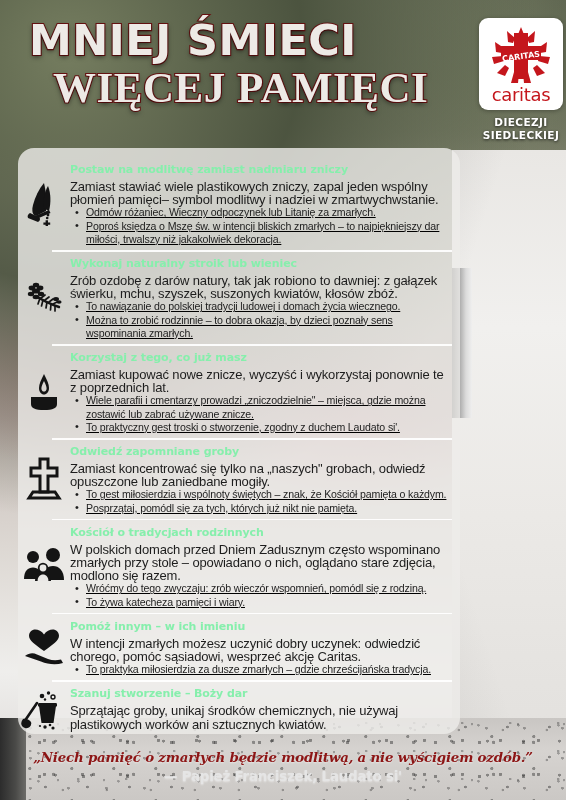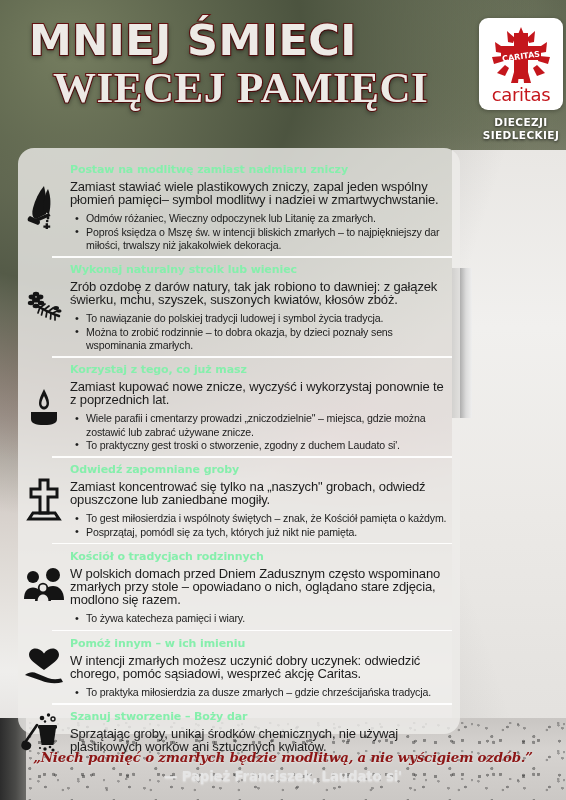--- a/index.html
+++ b/index.html
@@ -192,21 +192,22 @@
     letter-spacing: -0.1px;
   }
   .sec-lead {
     font-size: 13px;
     line-height: 13.2px;
     color: #1d1d1d;
     letter-spacing: -0.15px;
   }
   .sec-list {
     list-style: none;
-    margin-top: 6px;
+    margin-top: 0px;
+    text-decoration: underline;
   }
   .sec-list li {
     position: relative;
     padding-left: 16px;
     font-size: 10.6px;
     line-height: 13.2px;
     color: #1d1d1d;
     letter-spacing: -0.15px;
   }
   .sec-list li::before {
@@ -348,21 +349,21 @@
               <path d="M30 26 L34 24"></path>
           </g>
           <ellipse cx="33" cy="21" rx="3" ry="2"></ellipse>
           <ellipse cx="36" cy="24" rx="2.6" ry="1.8"></ellipse>
         </g>
       </svg>
     </div>
     <div class="sec-title">Wykonaj naturalny stroik lub wieniec</div>
     <div class="sec-lead">Zrób ozdobę z darów natury, tak jak robiono to dawniej: z gałązek świerku, mchu, szyszek, suszonych kwiatów, kłosów zbóż.</div>
     <ul class="sec-list">
-      <li>To nawiązanie do polskiej tradycji ludowej i symbol życia tradycja.</li>
+      <li>To nawiązanie do polskiej tradycji ludowej i domach życia wiecznego.</li>
       <li>Można to zrobić rodzinnie – to dobra okazja, by dzieci poznały sens wspominania zmarłych.</li>
     </ul>
   </div>
 
   <div class="section">
     <div class="sec-icon">
       <svg width="34" height="42" viewBox="0 0 34 42">
         <g fill="#141414">
           <path d="M17 4 C14 10 12 14 12 18 C12 22 14.4 24.5 17 24.5 C19.6 24.5 22 22 22 18 C22 14 20 10 17 4 Z M17 11 C18.6 14.4 19.6 16.4 19.6 18.4 C19.6 20.4 18.4 21.6 17 21.6 C15.6 21.6 14.4 20.4 14.4 18.4 C14.4 16.4 15.4 14.4 17 11 Z"></path>
           <path d="M4 27 h26 v7 C30 38 26 40 17 40 C8 40 4 38 4 34 Z"></path>
@@ -405,20 +406,21 @@
           <circle cx="21" cy="20" r="5.2" fill="#141414"></circle>
           <circle cx="21" cy="20" r="3.4" fill="#e9e7e5"></circle>
           <path d="M13 33 C13 27 16.5 24 21 24 C25.5 24 29 27 29 33 Z" fill="#141414"></path>
           <path d="M15.6 33 C15.6 28.8 18 26.4 21 26.4 C24 26.4 26.4 28.8 26.4 33 Z" fill="#e9e7e5"></path>
         </g>
       </svg>
     </div>
     <div class="sec-title">Kościół o tradycjach rodzinnych</div>
     <div class="sec-lead">W polskich domach przed Dniem Zadusznym często wspominano zmarłych przy stole – opowiadano o nich, oglądano stare zdjęcia, modlono się razem.</div>
     <ul class="sec-list">
+      <li>Wróćmy do tego zwyczaju: zrób wieczór wspomnień, pomódl się z rodziną.</li>
       <li>To żywa katecheza pamięci i wiary.</li>
     </ul>
   </div>
 
   <div class="section">
     <div class="sec-icon">
       <svg width="44" height="36" viewBox="0 0 44 36">
         <g fill="#141414">
           <path d="M22 22 C13 15.5 7 11.8 7 6.8 C7 3.2 9.9 0.6 13.3 0.6 C16 0.6 20 2.2 22 5.6 C24 2.2 28 0.6 30.7 0.6 C34.1 0.6 37 3.2 37 6.8 C37 11.8 31 15.5 22 22 Z"></path>
           <path d="M3 27 C7 24 11 23.5 15 25.5 L26 30 C30 31.4 34 31.6 39 30.6 L41 34 C34 36 26 35.4 19 32.5 L3 27 Z"></path>

